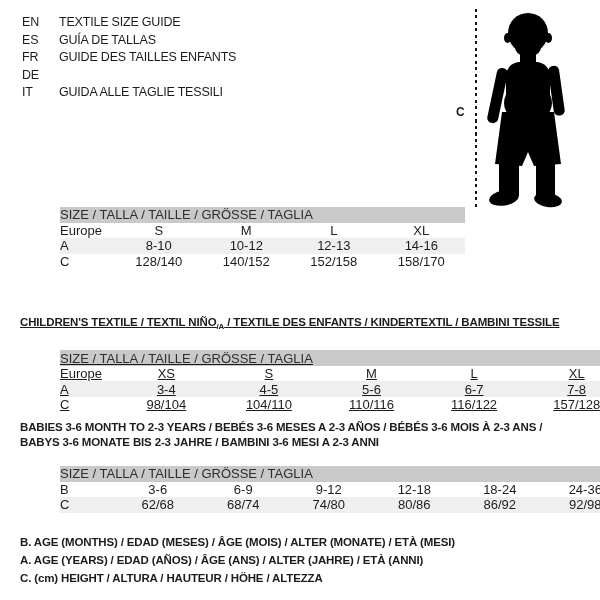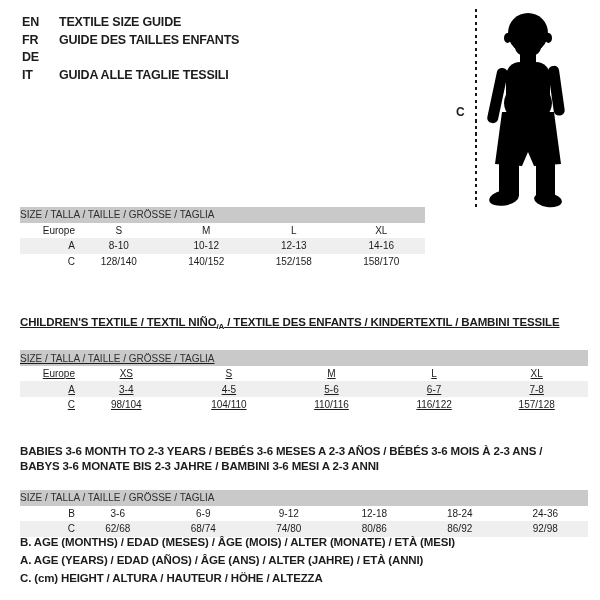--- a/index.html
+++ b/index.html
@@ -1,56 +1,60 @@
 <!DOCTYPE html>
 <html style="--band: #c9c9c9; --shaded: #efefef; --text: #1c1c1c;"><head>
 <meta charset="utf-8">
 <style>
   html,body{margin:0;padding:0;background:#fff;}
   .page{position:relative;width:600px;height:600px;background:#fff;overflow:hidden;
         font-family:"Liberation Sans",sans-serif;color:var(--text,#1c1c1c);}
 
   
   .lang-block{position:absolute;left:22px;top:14px;}
-  .lang-row{display:flex;line-height:17.5px;font-size:12.5px;font-weight:bold;letter-spacing:-0.2px;}
+  .lang-row{display:flex;line-height:17.5px;font-size:12.5px;font-weight:normal;letter-spacing:-0.2px;}
   .lang-code{width:37px;flex:0 0 37px;}
 
   
   .dotted-line{position:absolute;left:475px;top:9px;width:2px;height:199px;
     background:repeating-linear-gradient(to bottom,#161616 0 3px,transparent 3px 6.5px);}
   .height-label{position:absolute;left:456px;top:105px;font-size:12px;font-weight:600;}
   .baby-svg{position:absolute;left:482px;top:8px;}
 
   
   .table-block{position:absolute;left:20px;}
   .t1{top:207px;width:405px;}
   .t2{top:315px;width:568px;text-decoration:underline;}
-  .t3{top:444px;width:568px;}
+  .t3{top:420px;width:568px;}
   .tb-title{font-size:11.5px;font-weight:bold;line-height:15px;letter-spacing:-0.15px;margin-bottom:16px;}
   .tb-title sub{font-size:8px;}
-  table.size-table{border-collapse:collapse;table-layout:fixed;width:100%;font-size:10px;}
+  table.size-table{border-collapse:collapse;table-layout:fixed;width:100%;font-size:13px;margin-left:40px;}
   table.size-table td{padding:0;height:15.5px;vertical-align:middle;}
   td.band{background:var(--band,#c9c9c9);padding-left:2px;color:#2e2e2e;}
-  td.row-label{text-align:right;padding-left:2px;}
+  td.row-label{text-align:left;padding-left:2px;}
   td.cell{text-align:center;}
   tr.shaded{background:var(--shaded,#efefef);}
 
   
   .notes{position:absolute;left:20px;top:533px;}
   .note-line{font-size:11.5px;font-weight:bold;line-height:18px;letter-spacing:-0.15px;}
 </style>
 </head>
 <body>
 
 <div class="page">
 
   <div class="lang-block" id="lang-block">
       <div class="lang-row">
         <span class="lang-code">EN</span>
         <span class="lang-text">TEXTILE SIZE GUIDE</span>
+      </div>
+      <div class="lang-row">
+        <span class="lang-code">ES</span>
+        <span class="lang-text">GUÍA DE TALLAS</span>
       </div>
       <div class="lang-row">
         <span class="lang-code">FR</span>
         <span class="lang-text">GUIDE DES TAILLES ENFANTS</span>
       </div>
       <div class="lang-row">
         <span class="lang-code">DE</span>
       </div>
       <div class="lang-row">
         <span class="lang-code">IT</span>

